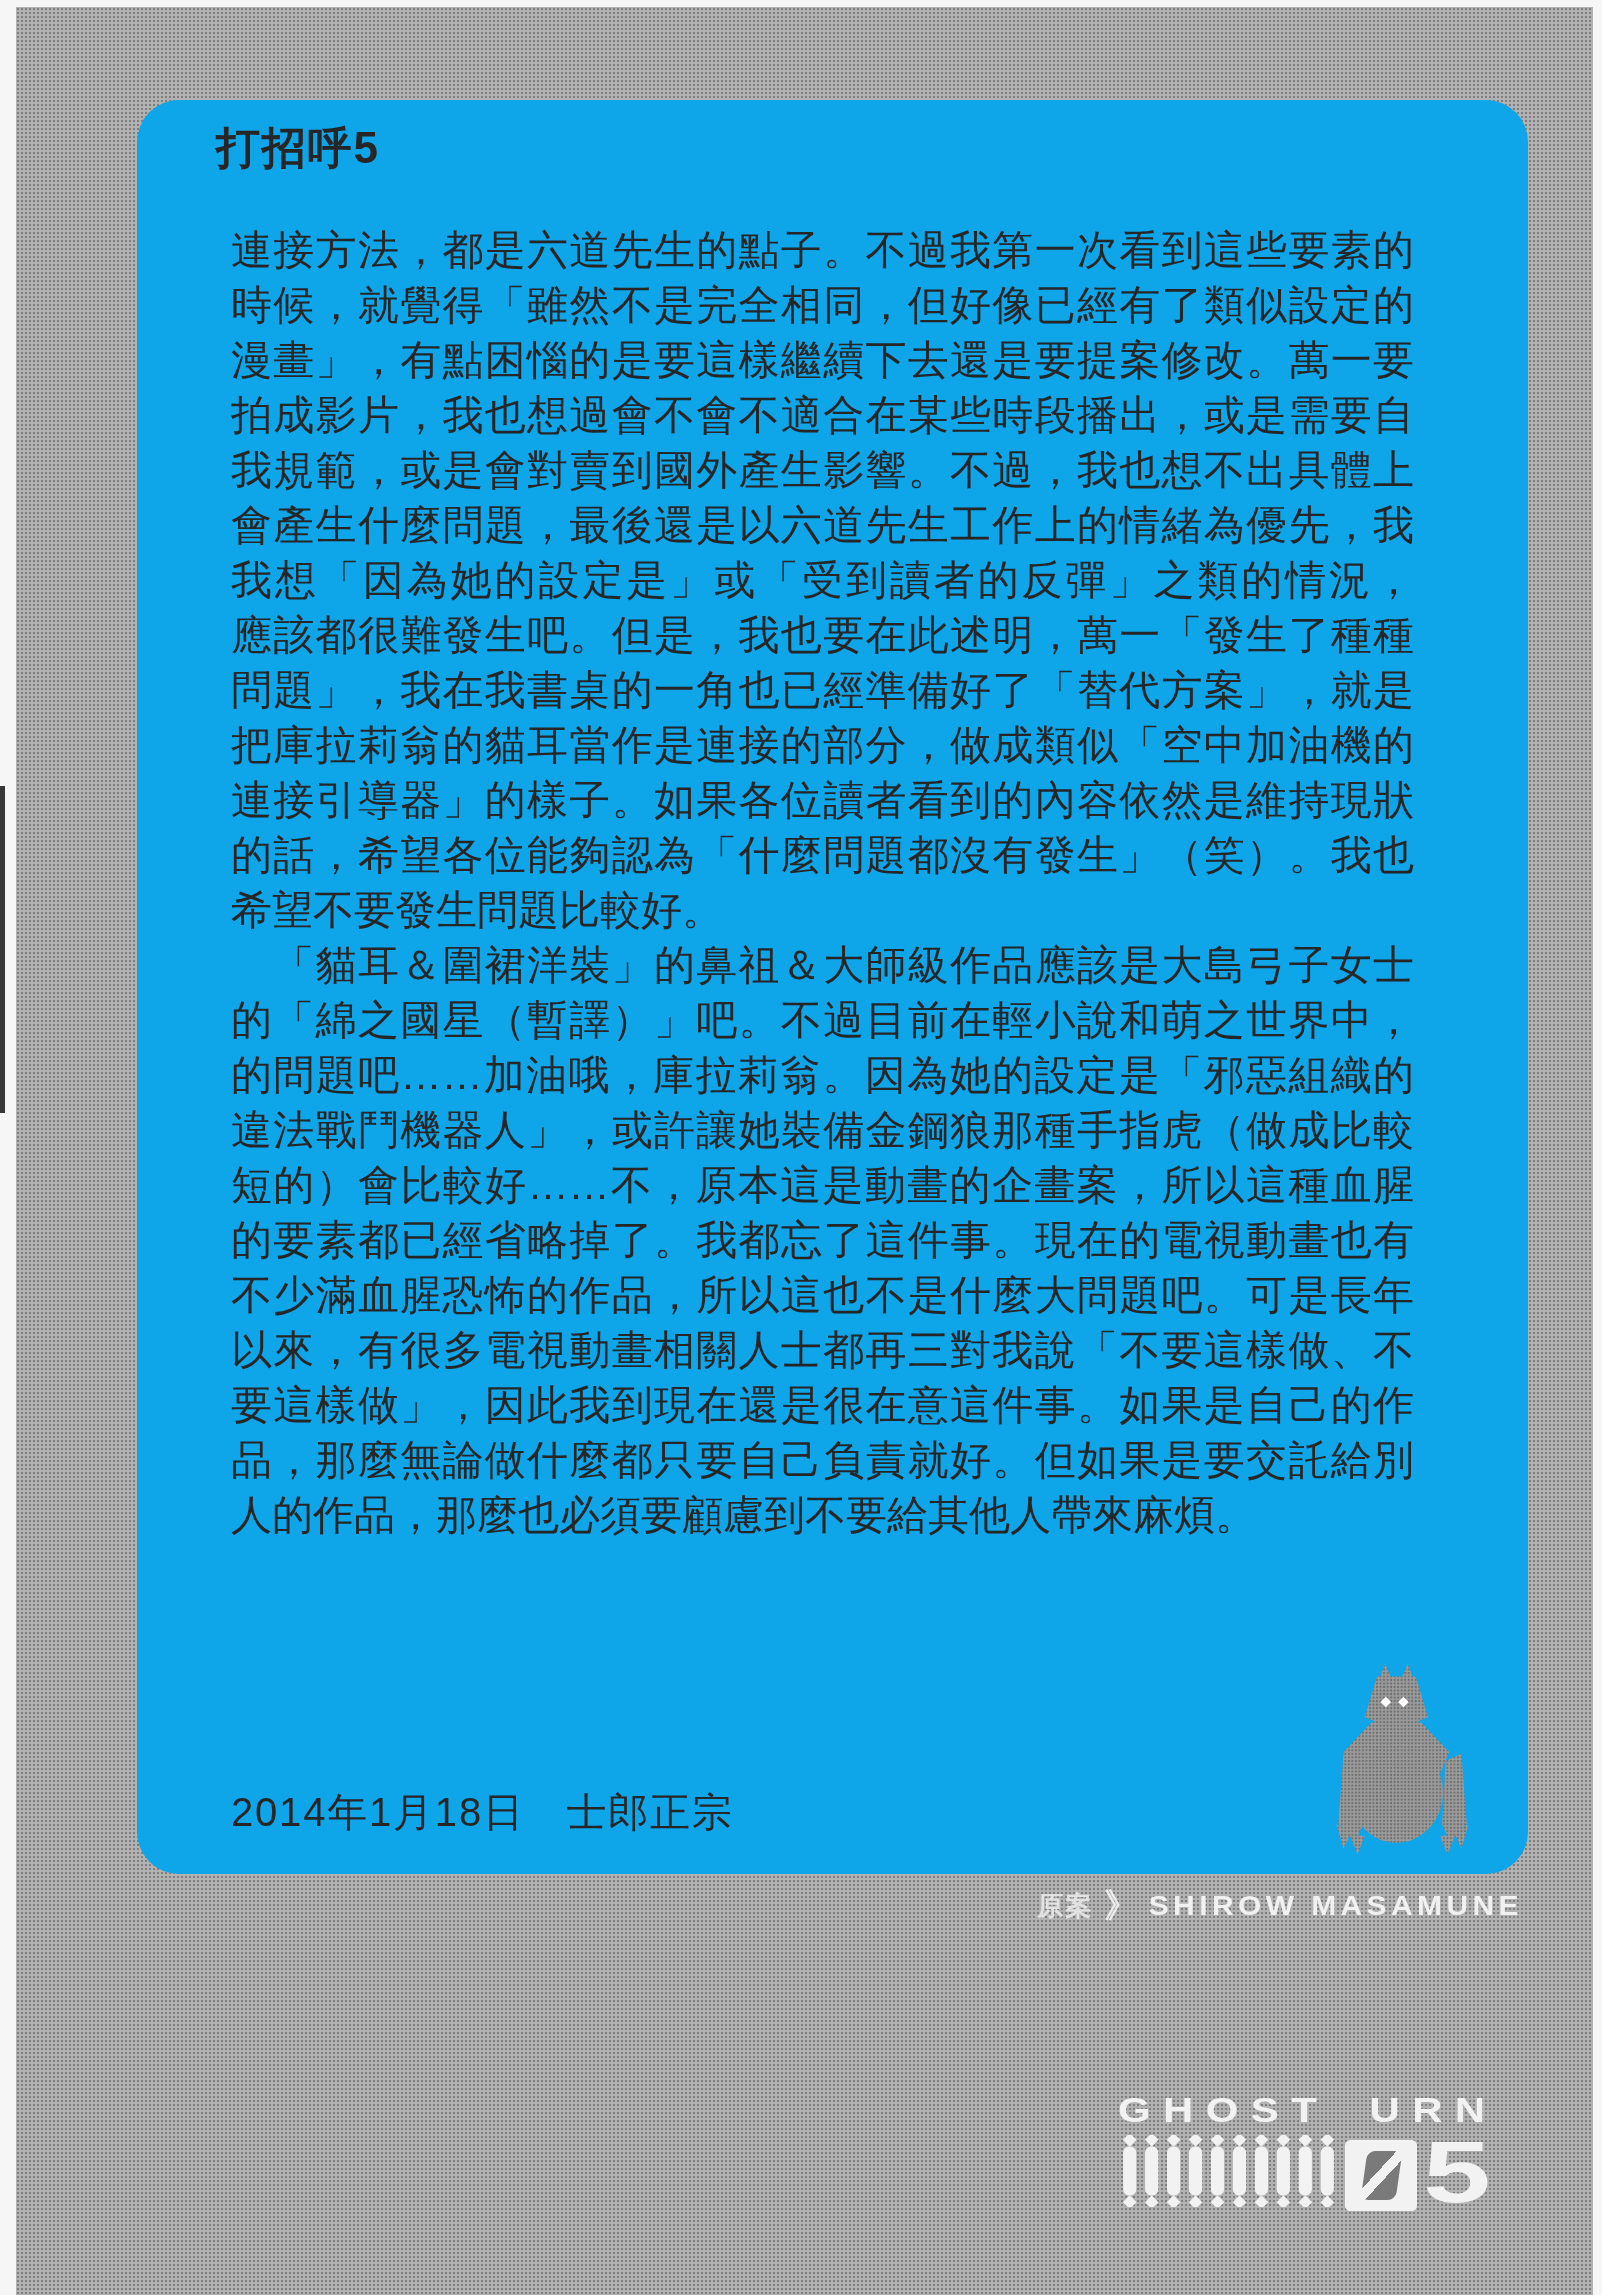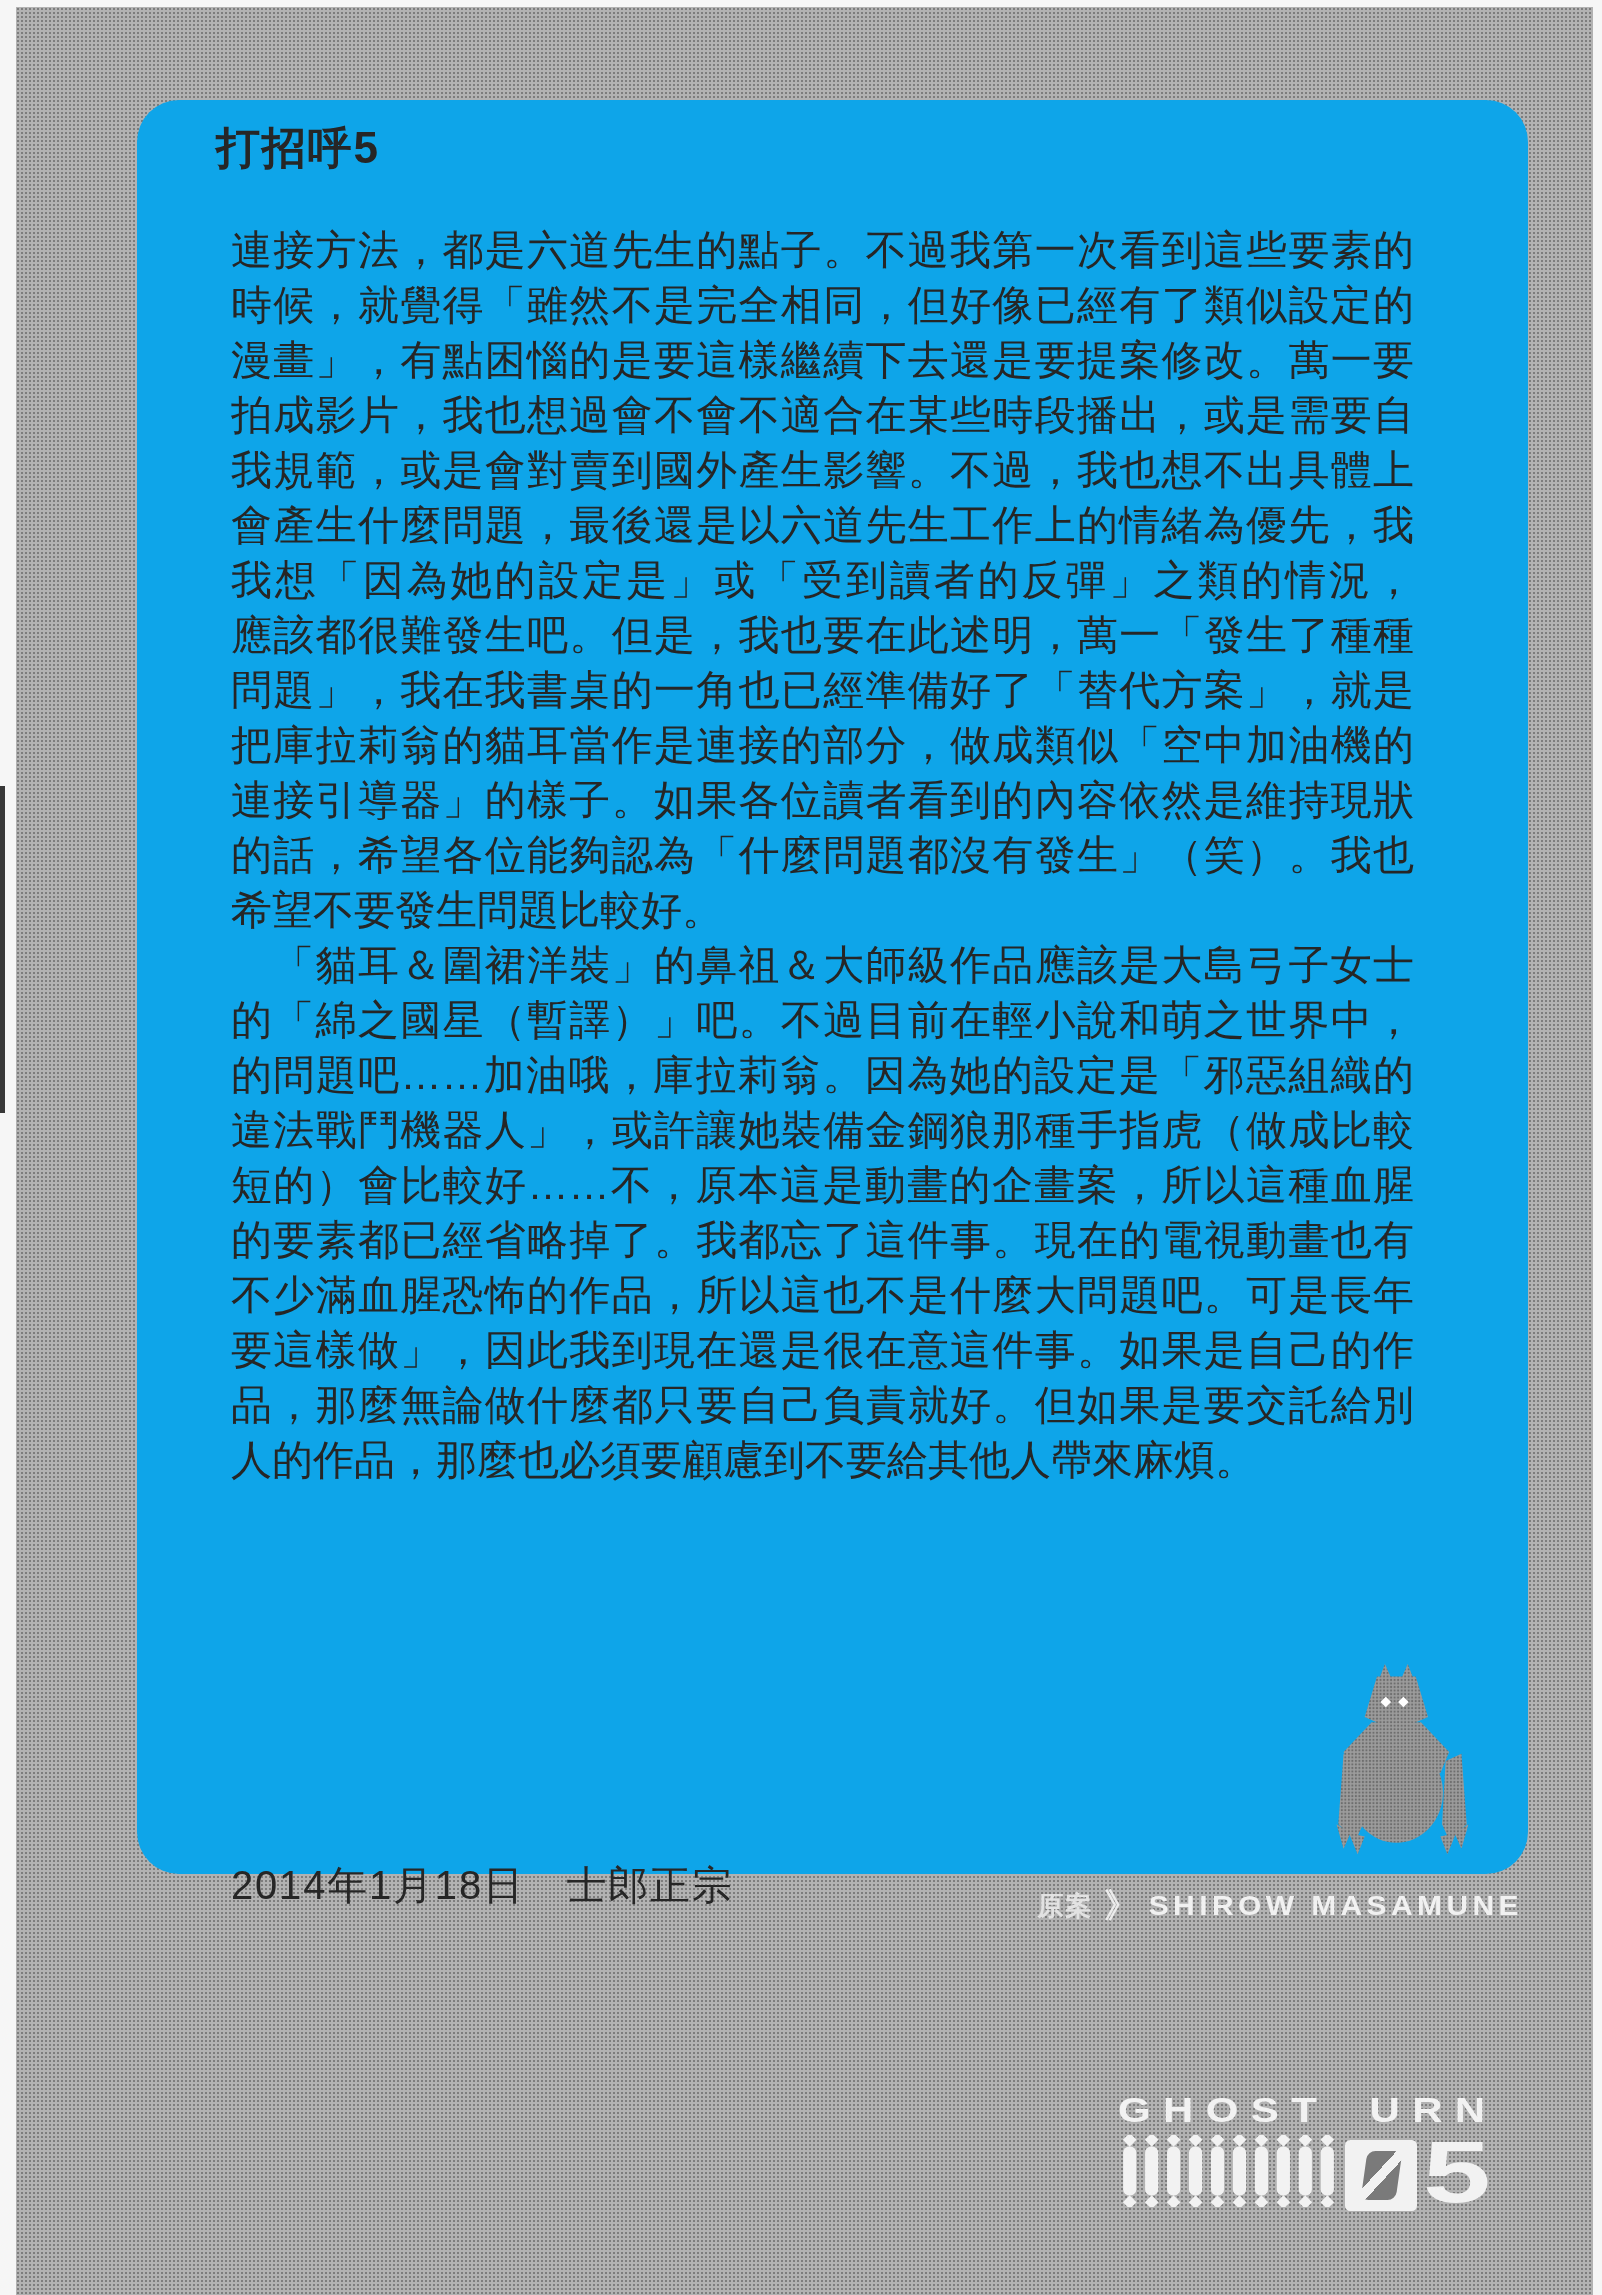--- a/index.html
+++ b/index.html
@@ -31,21 +31,21 @@
   .bodytext{
     position:absolute;left:94px;top:123px;width:1183px;color:#262626;
   }
   .text-line{
     width:1183px;height:55px;line-height:55px;font-size:41px;font-weight:500;
     text-align:justify;text-align-last:justify;white-space:normal;
     overflow:hidden;
   }
   .text-line.par-end{text-align-last:left;}
   .signature{
-    position:absolute;left:94px;top:1758px;
+    position:absolute;left:94px;top:1685px;
     font-size:40px;font-weight:500;color:#262626;letter-spacing:1.8px;
   }
   .mascot{position:absolute;left:1196px;top:1560px;}
   
   .credit{
     position:absolute;top:1888px;right:79px;height:44px;
     display:flex;gap:10.6px;color:#ececec;
   }
   .credit .label{font-size:26.5px;font-weight:600;letter-spacing:1.8px;color:#e2e2e2;}
   .credit .chev{font-size:34px;font-weight:700;line-height:35px;}
@@ -98,20 +98,21 @@
       <div class="text-line">連接引導器」的樣子。如果各位讀者看到的內容依然是維持現狀</div>
       <div class="text-line">的話，希望各位能夠認為「什麼問題都沒有發生」（笑）。我也</div>
       <div class="text-line par-end">希望不要發生問題比較好。</div>
       <div class="text-line">　「貓耳＆圍裙洋裝」的鼻祖＆大師級作品應該是大島弓子女士</div>
       <div class="text-line">的「綿之國星（暫譯）」吧。不過目前在輕小說和萌之世界中，</div>
       <div class="text-line">的問題吧……加油哦，庫拉莉翁。因為她的設定是「邪惡組織的</div>
       <div class="text-line">違法戰鬥機器人」，或許讓她裝備金鋼狼那種手指虎（做成比較</div>
       <div class="text-line">短的）會比較好……不，原本這是動畫的企畫案，所以這種血腥</div>
       <div class="text-line">的要素都已經省略掉了。我都忘了這件事。現在的電視動畫也有</div>
       <div class="text-line">不少滿血腥恐怖的作品，所以這也不是什麼大問題吧。可是長年</div>
+      <div class="text-line">以來，有很多電視動畫相關人士都再三對我說「不要這樣做、不</div>
       <div class="text-line">要這樣做」，因此我到現在還是很在意這件事。如果是自己的作</div>
       <div class="text-line">品，那麼無論做什麼都只要自己負責就好。但如果是要交託給別</div>
       <div class="text-line par-end">人的作品，那麼也必須要顧慮到不要給其他人帶來麻煩。</div>
     </div>
 
   <div class="signature">2014年1月18日　士郎正宗</div>
 
   <svg class="mascot" width="139" height="200" viewBox="0 0 158 226" xmlns="http://www.w3.org/2000/svg">
     <defs>
       <pattern id="ht" width="4" height="4" patternUnits="userSpaceOnUse">

